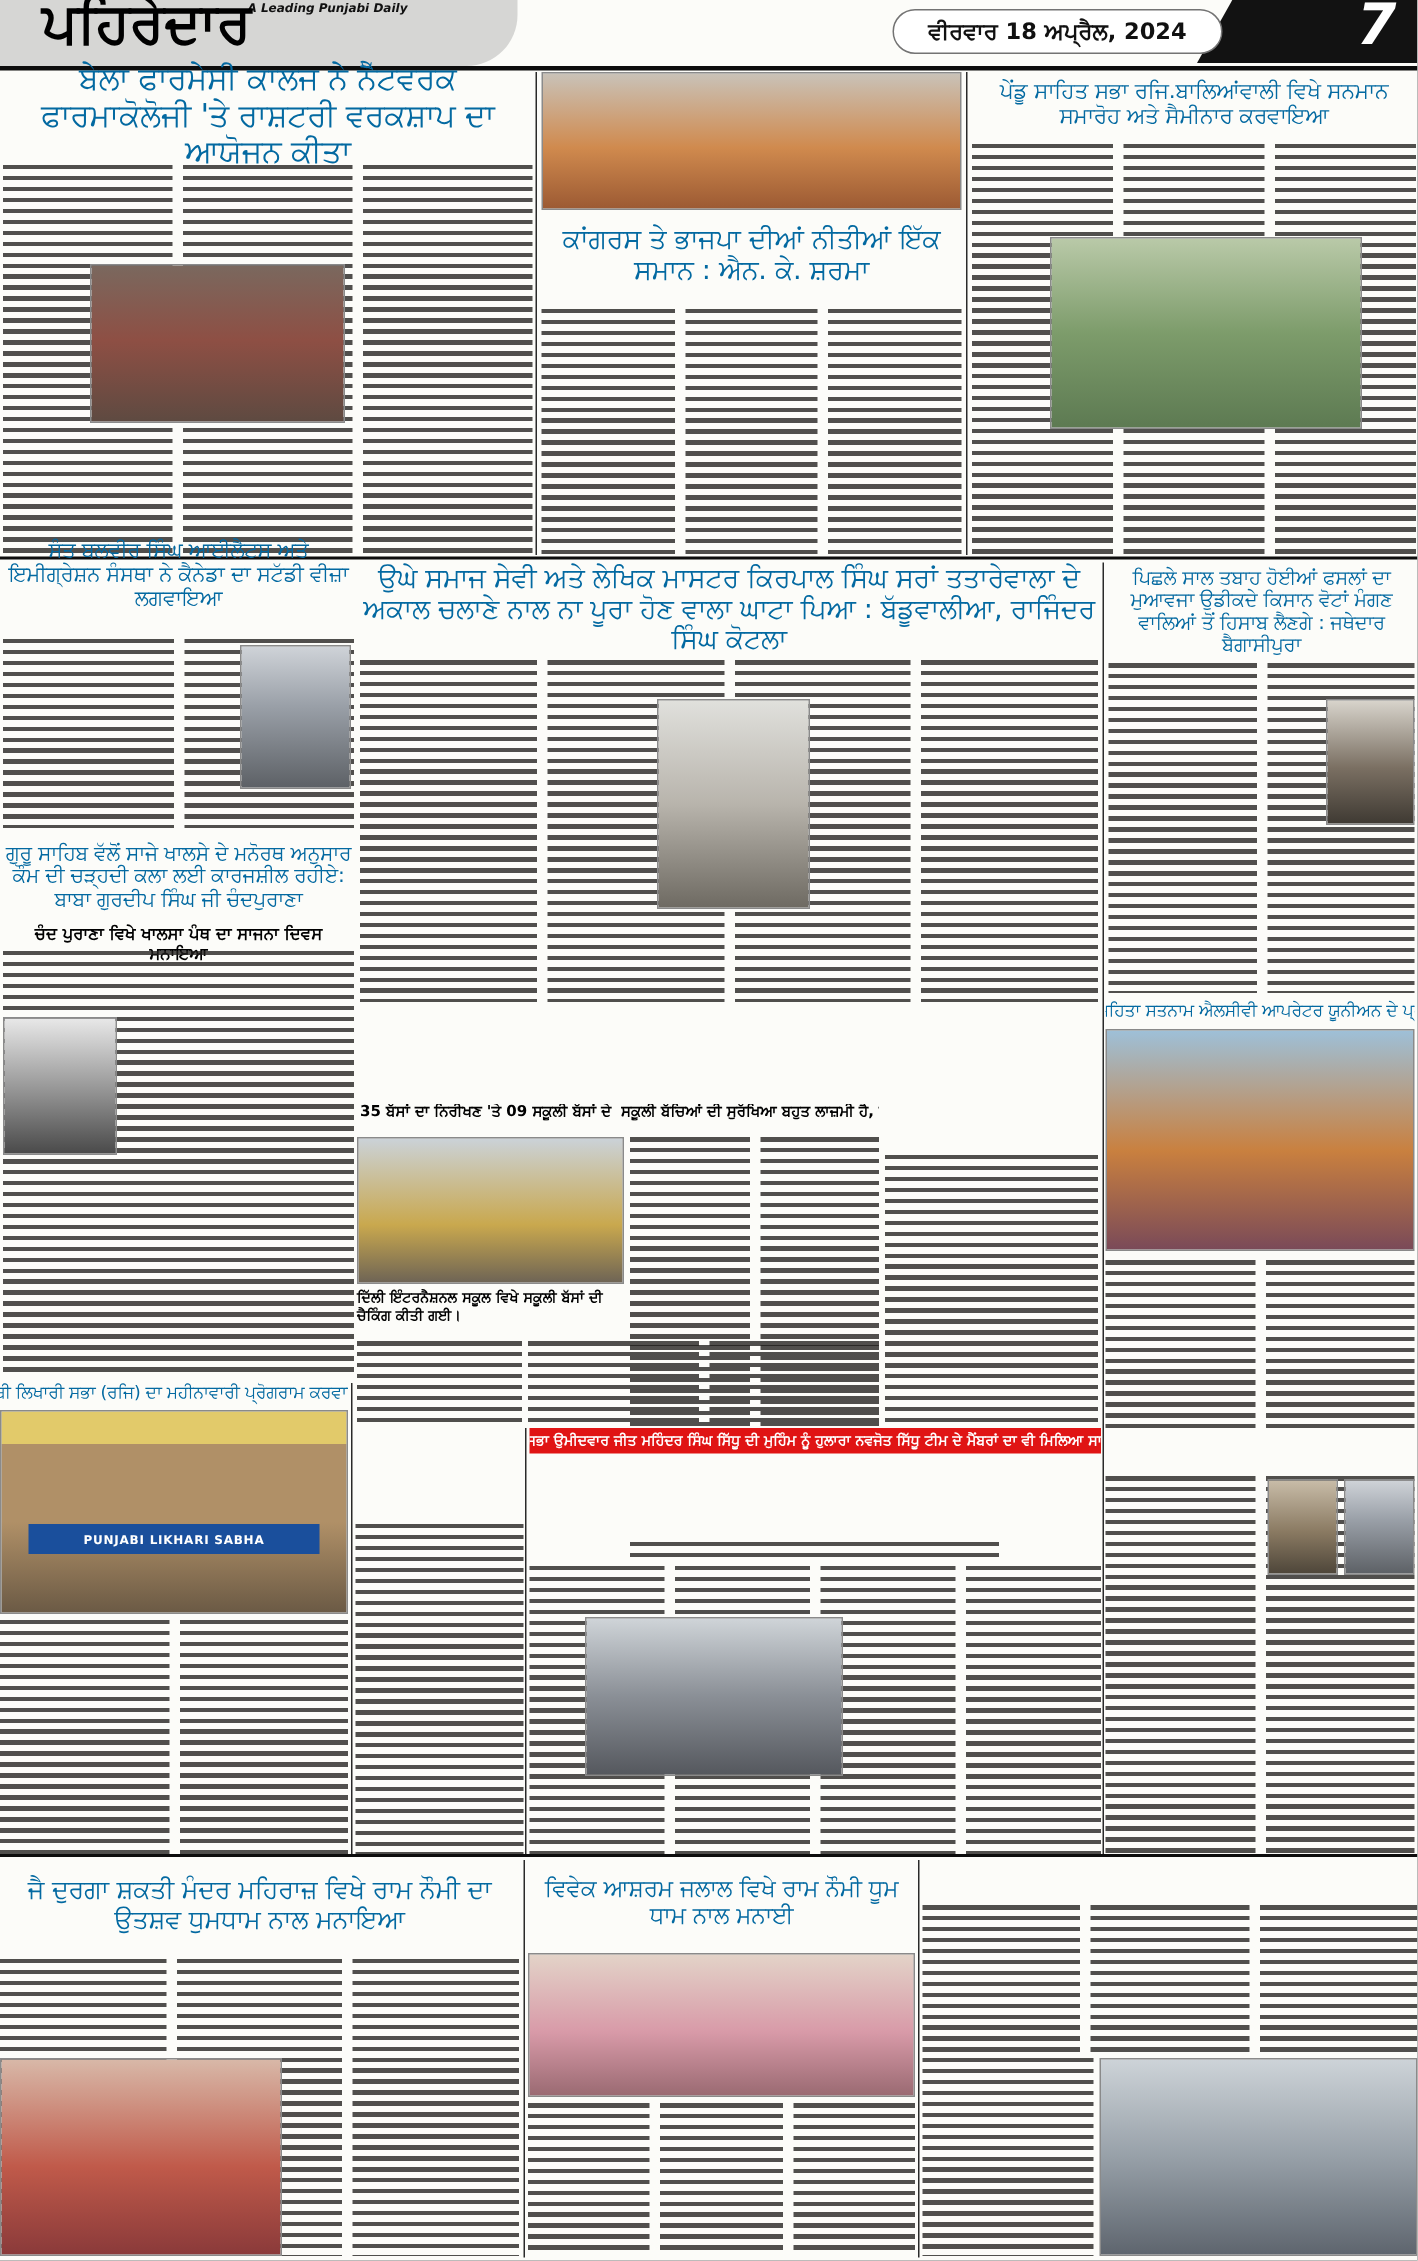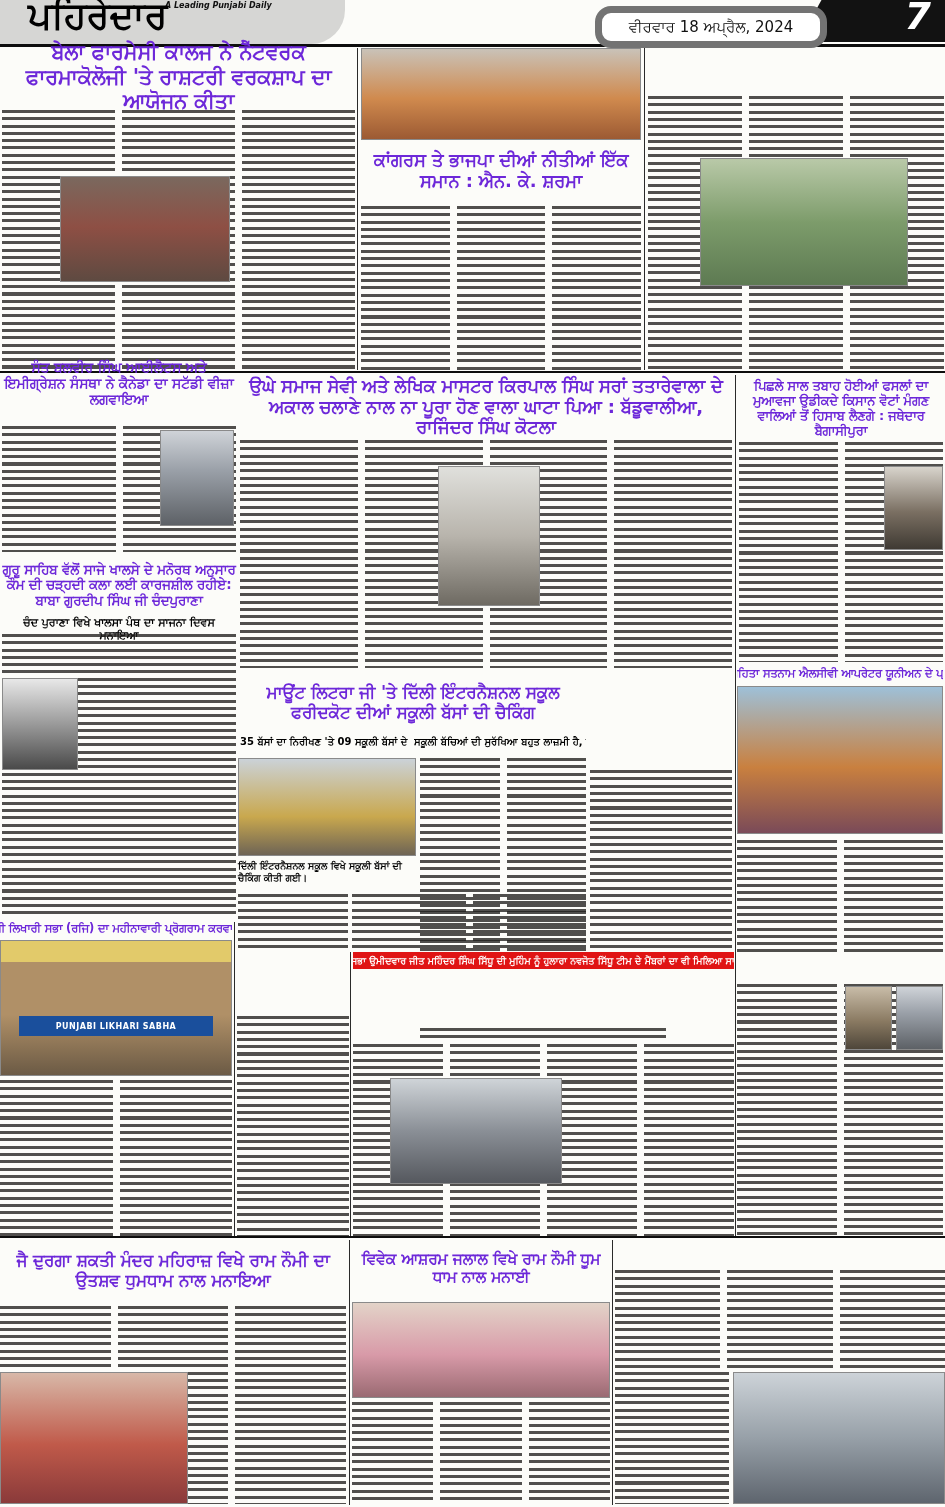--- a/index.html
+++ b/index.html
@@ -1,35 +1,35 @@
 <!DOCTYPE html>
 <html><head>
 <meta charset="utf-8">
 <style>
   html,body{margin:0;padding:0;background:#8a8a8a;}
   .page{position:relative;width:945px;height:1507px;margin:0 auto;background:#fcfcf9;
         overflow:hidden;font-family:"DejaVu Sans",sans-serif;color:#111;}
-  .h{position:absolute;font-weight:700;color:#6d28d9;text-align:center;line-height:1.16;
+  .h{position:absolute;font-weight:400;color:#0369a1;text-align:center;line-height:1.16;
      letter-spacing:-.2px;display:flex;align-items:center;justify-content:center;box-sizing:border-box;}
   .sub{position:absolute;font-weight:700;color:#000;text-align:center;box-sizing:border-box;}
   .cols{position:absolute;display:flex;gap:7px;}
   .cols i{flex:1;display:block;
      background:repeating-linear-gradient(to bottom,rgba(32,30,28,.78) 0 3px,rgba(0,0,0,0) 3px 7.3px);}
   .photo{position:absolute;border:1px solid #8a8a8a;box-sizing:border-box;overflow:hidden;}
   .vr{position:absolute;width:1px;background:#2a2a2a;}
   .hrule{position:absolute;background:#0d0d0d;}
   .cap{position:absolute;font-weight:700;font-size:9.5px;line-height:1.3;color:#000;}
   
   .logo-panel{position:absolute;left:0;top:0;width:345px;height:44px;background:#d6d6d4;
      border-radius:0 0 34px 0;}
   .tagline{position:absolute;left:165px;top:1px;font-size:8px;font-style:italic;font-weight:700;}
   .nameplate{position:absolute;left:28px;top:-6px;font-size:37px;font-weight:900;color:#000;}
   .date-pill{position:absolute;left:595px;top:6px;width:218px;height:28px;background:#fff;
-     border:7px solid #737373;border-radius:16px;display:flex;align-items:center;justify-content:center;
-     font-weight:400;font-size:15px;z-index:3;}
+     border:1px solid #737373;border-radius:16px;display:flex;align-items:center;justify-content:center;
+     font-weight:700;font-size:15px;z-index:3;}
   .corner{position:absolute;left:798px;top:0;width:147px;height:42px;background:#121212;
      clip-path:polygon(16% 0,100% 0,100% 100%,0 100%);z-index:2;}
   .pageno{position:absolute;right:14px;top:-6px;font-size:38px;font-weight:900;font-style:italic;color:#fff;}
   
   .ph-a{background:linear-gradient(180deg,#7a685e,#8e4f44 48%,#5e4a41);}
   .ph-b{background:linear-gradient(180deg,#c9c2b8,#d08a4e 55%,#9c5a33);}
   .ph-c{background:linear-gradient(180deg,#b9c9a8,#7d9c6b 50%,#5d7a52);}
   .ph-d{background:linear-gradient(180deg,#cfd3d8,#9aa0a8 42%,#5d6166);}
   .ph-e{background:linear-gradient(180deg,#e8e8e8,#9a9a9a 50%,#4a4a4a);}
   .ph-f{background:linear-gradient(180deg,#e0e0dc,#b8b4ac 50%,#6e6a62);}
@@ -77,20 +77,21 @@
   <div class="photo ph-b" style="left:361px;top:48px;width:280px;height:92px;"></div>
   <div class="h" style="left:361px;top:142px;width:280px;height:58px;font-size:18px;">ਕਾਂਗਰਸ ਤੇ ਭਾਜਪਾ ਦੀਆਂ ਨੀਤੀਆਂ ਇੱਕ ਸਮਾਨ : ਐਨ. ਕੇ. ਸ਼ਰਮਾ</div>
   <div class="cols" style="left:361px;top:206px;width:280px;height:164px;">
       <i></i>
       <i></i>
       <i></i>
     </div>
 
   <div class="vr" style="left:644px;top:48px;height:322px;"></div>
 
+  <div class="h" style="left:648px;top:48px;width:296px;height:44px;font-size:14.5px;">ਪੇਂਡੂ ਸਾਹਿਤ ਸਭਾ ਰਜਿ.ਬਾਲਿਆਂਵਾਲੀ ਵਿਖੇ ਸਨਮਾਨ ਸਮਾਰੋਹ ਅਤੇ ਸੈਮੀਨਾਰ ਕਰਵਾਇਆ</div>
   <div class="cols" style="left:648px;top:96px;width:296px;height:274px;">
       <i></i>
       <i></i>
       <i></i>
     </div>
   <div class="photo ph-c" style="left:700px;top:158px;width:208px;height:128px;"></div>
 
   <div class="hrule" style="left:0;top:371px;width:945px;height:2px;"></div>
 
   <div class="h" style="left:2px;top:360px;width:234px;height:46px;font-size:14px;">ਸੰਤ ਬਲਵੀਰ ਸਿੰਘ ਆਈਲੈਟਸ ਅਤੇ ਇਮੀਗ੍ਰੇਸ਼ਨ ਸੰਸਥਾ ਨੇ ਕੈਨੇਡਾ ਦਾ ਸਟੱਡੀ ਵੀਜ਼ਾ ਲਗਵਾਇਆ</div>
@@ -117,21 +118,20 @@
   <div class="photo ph-f" style="left:438px;top:466px;width:102px;height:140px;"></div>
 
   <div class="vr" style="left:735px;top:375px;height:577px;"></div>
   <div class="h" style="left:739px;top:378px;width:204px;height:60px;font-size:13px;">ਪਿਛਲੇ ਸਾਲ ਤਬਾਹ ਹੋਈਆਂ ਫਸਲਾਂ ਦਾ ਮੁਆਵਜਾ ਉਡੀਕਦੇ ਕਿਸਾਨ ਵੋਟਾਂ ਮੰਗਣ ਵਾਲਿਆਂ ਤੋਂ ਹਿਸਾਬ ਲੈਣਗੇ : ਜਥੇਦਾਰ ਬੈਗਾਸੀਪੁਰਾ</div>
   <div class="cols" style="left:739px;top:442px;width:204px;height:220px;">
       <i></i>
       <i></i>
     </div>
   <div class="photo ph-g" style="left:884px;top:466px;width:59px;height:84px;"></div>
 
-  <div class="h" style="left:240px;top:674px;width:346px;height:58px;font-size:17px;">ਮਾਊਂਟ ਲਿਟਰਾ ਜੀ 'ਤੇ ਦਿੱਲੀ ਇੰਟਰਨੈਸ਼ਨਲ ਸਕੂਲ ਫਰੀਦਕੋਟ ਦੀਆਂ ਸਕੂਲੀ ਬੱਸਾਂ ਦੀ ਚੈਕਿੰਗ</div>
   <div class="sub nowrap" style="left:240px;top:736px;width:170px;font-size:10px;">35 ਬੱਸਾਂ ਦਾ ਨਿਰੀਖਣ 'ਤੇ 09 ਸਕੂਲੀ ਬੱਸਾਂ ਦੇ ਕੱਟੇ ਚਲਾਨ</div>
   <div class="sub nowrap" style="left:414px;top:736px;width:172px;font-size:10px;">ਸਕੂਲੀ ਬੱਚਿਆਂ ਦੀ ਸੁਰੱਖਿਆ ਬਹੁਤ ਲਾਜ਼ਮੀ ਹੈ, ਇਸ ਲਈ ਵੈਨ</div>
   <div class="photo ph-h" style="left:238px;top:758px;width:178px;height:98px;"></div>
   <div class="cap" style="left:238px;top:860px;width:176px;">ਦਿੱਲੀ ਇੰਟਰਨੈਸ਼ਨਲ ਸਕੂਲ ਵਿਖੇ ਸਕੂਲੀ ਬੱਸਾਂ ਦੀ ਚੈਕਿੰਗ ਕੀਤੀ ਗਈ।</div>
   <div class="cols" style="left:420px;top:758px;width:166px;height:194px;">
       <i></i>
       <i></i>
     </div>
   <div class="cols" style="left:238px;top:894px;width:110px;height:56px;">
       <i></i>

